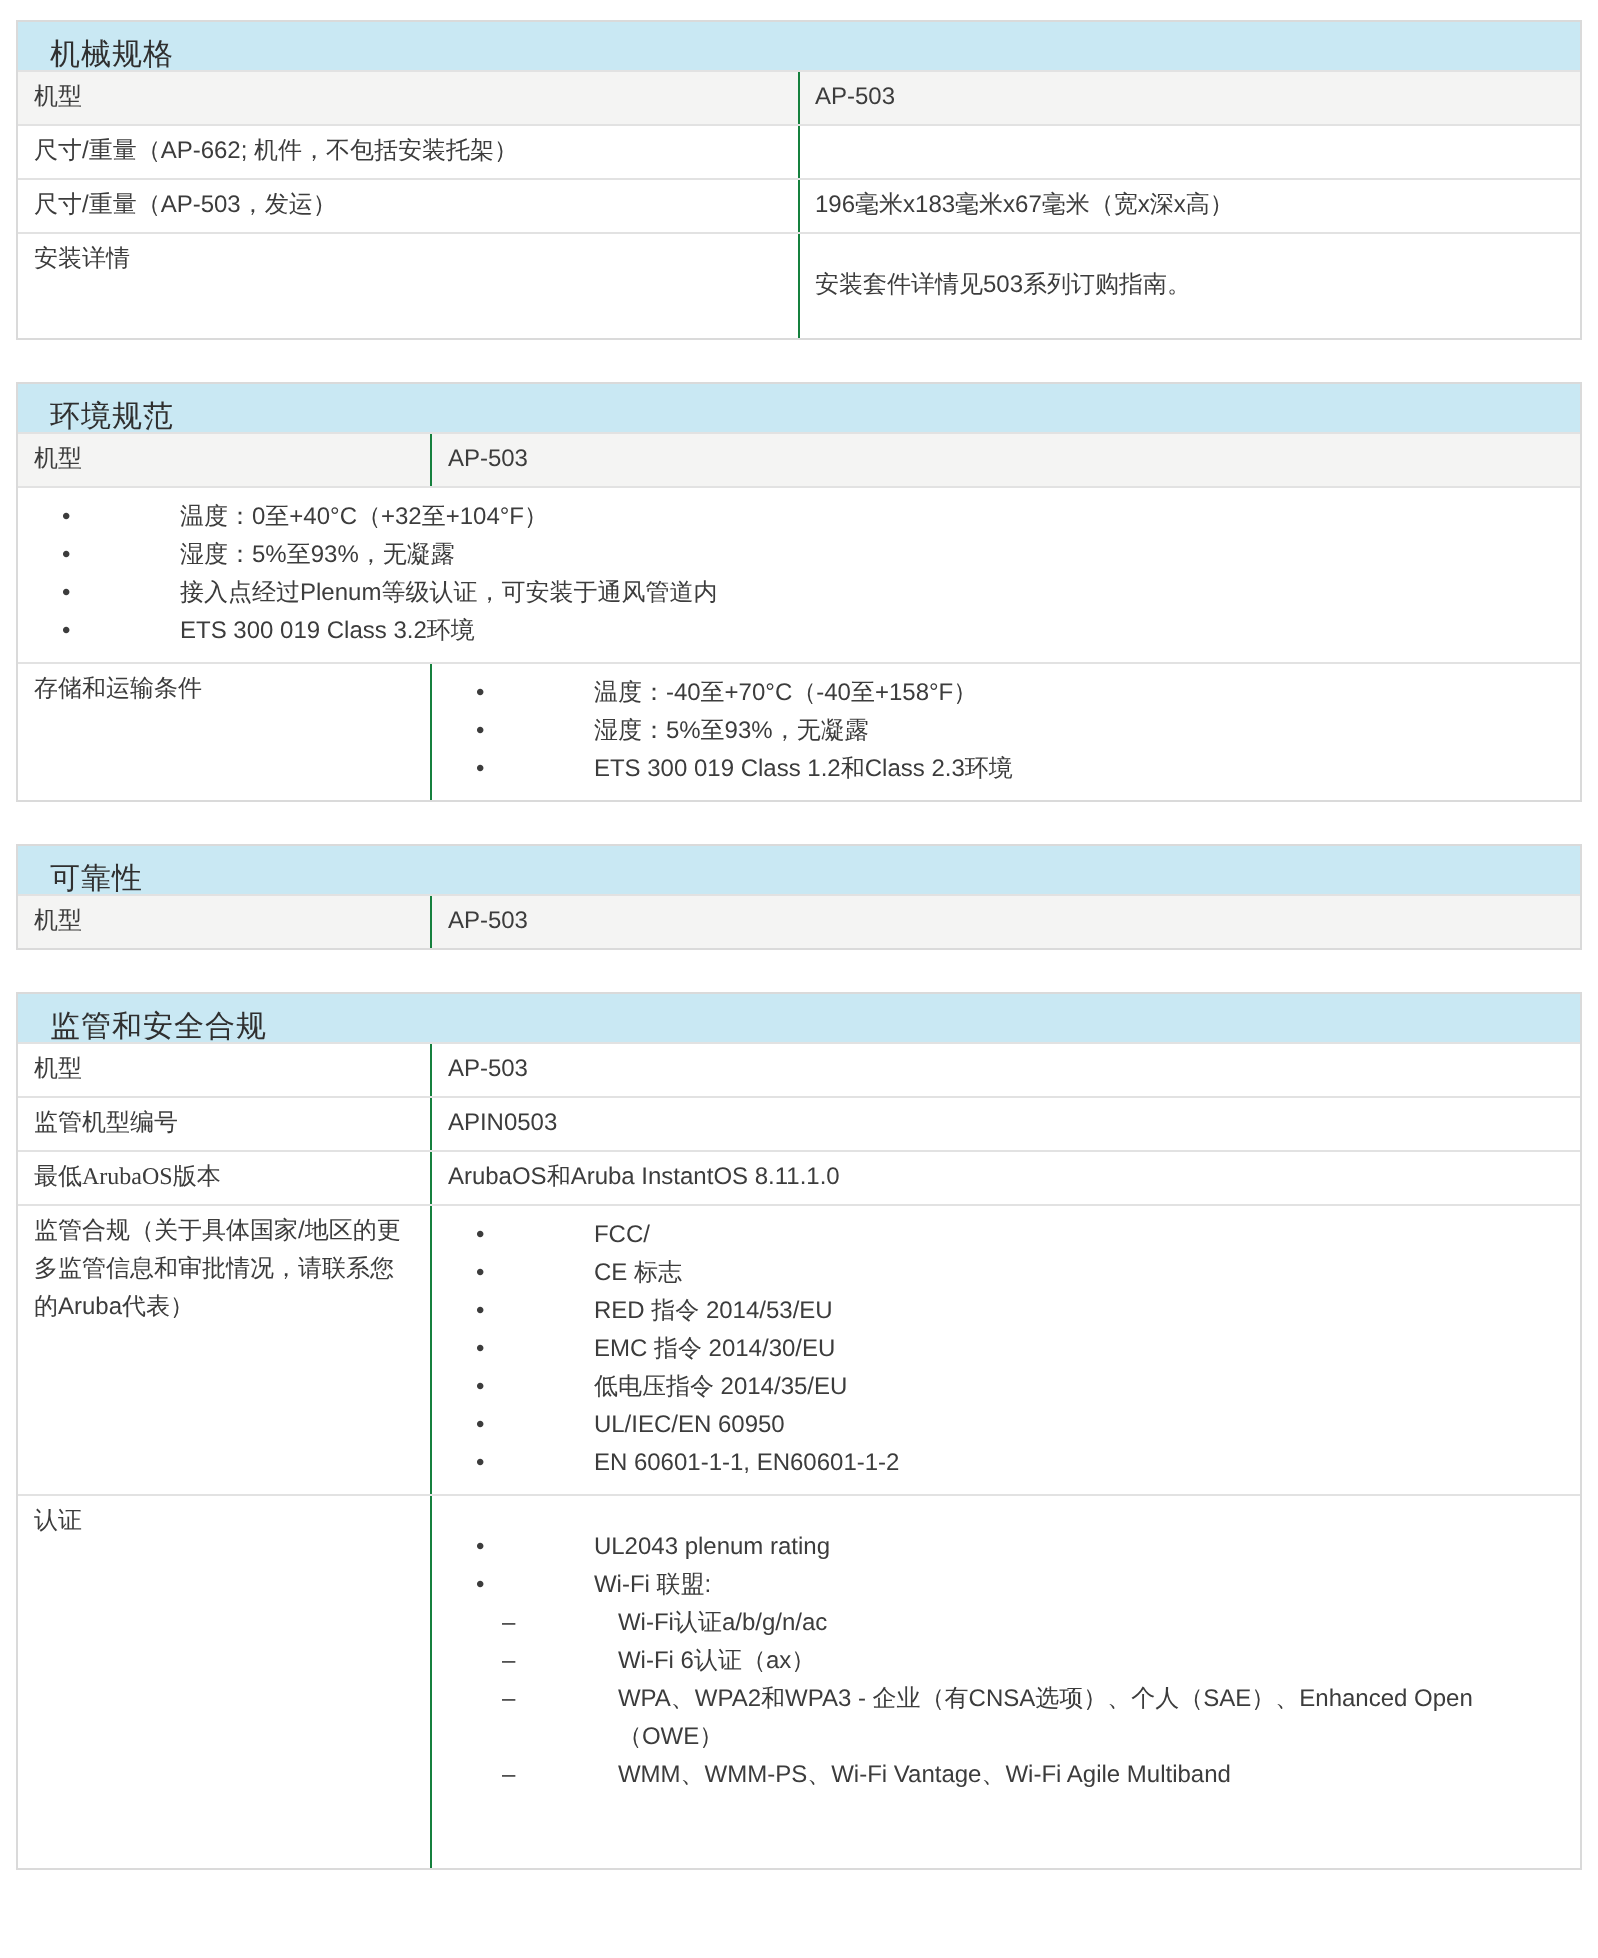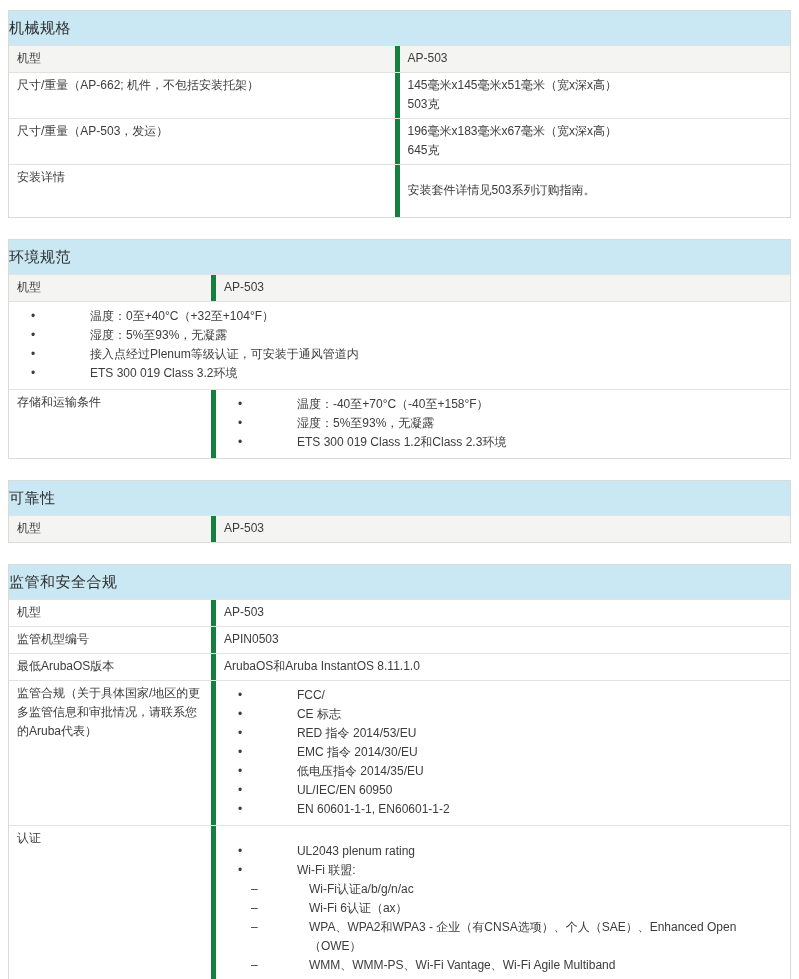--- a/index.html
+++ b/index.html
@@ -13,41 +13,41 @@
     width: 783px;
     margin: 10px 0 0 8px;
   }
   .spec-section {
     border: 1px solid #dadada;
     margin-bottom: 21px;
     background: #ffffff;
   }
   .sec-header {
     background: #c9e8f3;
-    height: 34px;
+    height: 24px;
     line-height: 34px;
-    padding-left: 0;
+    padding-left: 16px;
     font-size: 15px;
     color: #2f2f2f;
     letter-spacing: 0.5px;
   }
   .row {
     display: flex;
     border-top: 1px solid #e2e2e2;
     background: #ffffff;
   }
   .row.shaded { background: #f4f4f3; }
   .cell {
     font-size: 12px;
     line-height: 19px;
     padding: 3px 8px 4px 8px;
     box-sizing: border-box;
   }
   .label-cell {
-    border-right: 5px solid #15803d;
+    border-right: 1px solid #15803d;
     flex: 0 0 auto;
   }
   .value-cell { flex: 1 1 auto; }
   .value-cell.vmid {
     display: flex;
     flex-direction: column;
     justify-content: center;
   }
   .vline { min-height: 19px; }
   .blist { padding: 2px 0 2px 6px; }
@@ -69,30 +69,25 @@
     <div class="spec-section">
       <div class="sec-header">机械规格</div>
       <div class="row shaded">
         <div class="cell label-cell" style="width: 50%;">机型</div>
         <div class="cell value-cell">
           <div class="vline">AP-503</div>
         </div>
       </div>
       <div class="row">
         <div class="cell label-cell" style="width: 50%;">尺寸/重量（AP-662; 机件，不包括安装托架）</div>
-        <div class="cell value-cell">
-          <div class="vline">145毫米x145毫米x51毫米（宽x深x高）</div>
-          <div class="vline">503克</div>
-        </div>
       </div>
       <div class="row">
         <div class="cell label-cell" style="width: 50%;">尺寸/重量（AP-503，发运）</div>
         <div class="cell value-cell">
           <div class="vline">196毫米x183毫米x67毫米（宽x深x高）</div>
-          <div class="vline">645克</div>
         </div>
       </div>
       <div class="row" style="min-height: 52px;">
         <div class="cell label-cell" style="width: 50%;">安装详情</div>
         <div class="cell value-cell vmid">
           <div class="vline">安装套件详情见503系列订购指南。</div>
         </div>
       </div>
     </div>
     <div class="spec-section">
@@ -162,21 +157,21 @@
           <div class="vline">AP-503</div>
         </div>
       </div>
       <div class="row">
         <div class="cell label-cell" style="width: 26.5%;">监管机型编号</div>
         <div class="cell value-cell">
           <div class="vline">APIN0503</div>
         </div>
       </div>
       <div class="row">
-        <div class="cell label-cell" style="width: 26.5%;">最低ArubaOS版本</div>
+        <div class="cell label-cell" style="width: 26.5%; font-family: Liberation Serif, serif;">最低ArubaOS版本</div>
         <div class="cell value-cell">
           <div class="vline">ArubaOS和Aruba InstantOS 8.11.1.0</div>
         </div>
       </div>
       <div class="row">
         <div class="cell label-cell" style="width: 26.5%;">监管合规（关于具体国家/地区的更多监管信息和审批情况，请联系您的Aruba代表）</div>
         <div class="cell value-cell">
           <div class="blist">
             <div class="li l1">
               <span class="mk">•</span>

